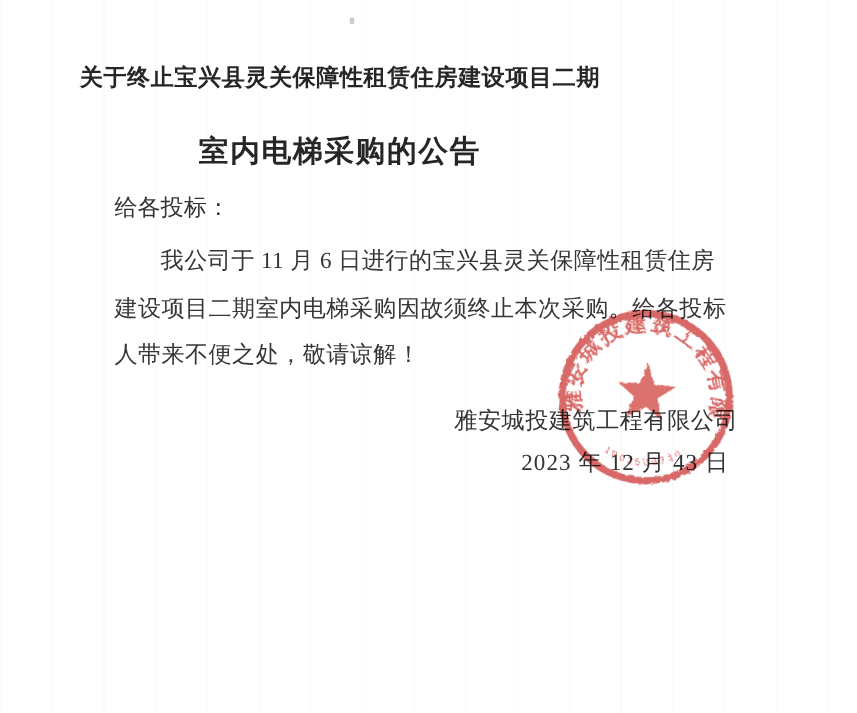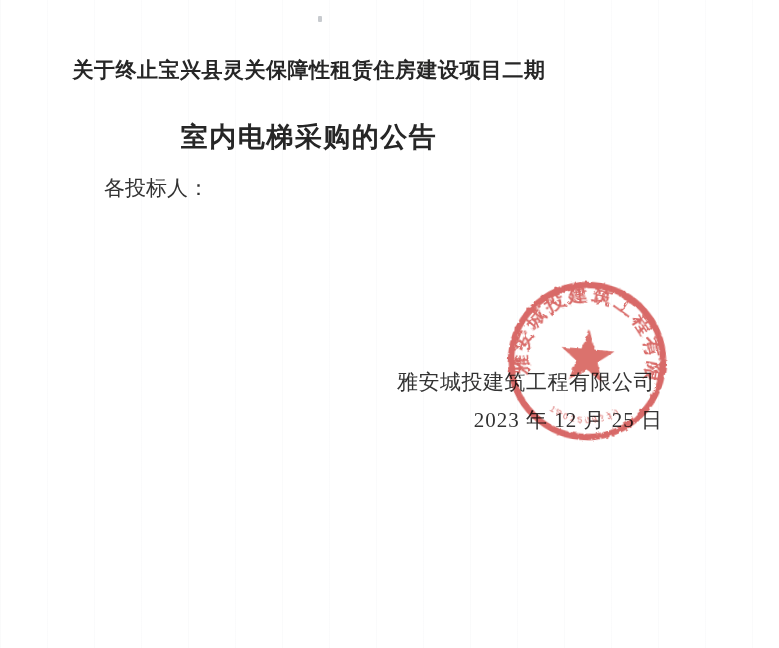--- a/index.html
+++ b/index.html
@@ -40,21 +40,21 @@
     left: 104px; top: 216px;
     width: 560px;
     font-size: 21px;
     line-height: 42.5px;
     color: #363636;
   }
   .body-line { white-space: nowrap; letter-spacing: 0.4px; }
   .body-line.indent { text-indent: 2em; }
   .signature {
     position: absolute;
-    top: 368px; right: 124px;
+    top: 368px; right: 108px;
     font-size: 21px;
     letter-spacing: 0.5px;
     color: #333333;
   }
   .dateline {
     position: absolute;
     top: 406px; right: 116px;
     font-size: 21px;
     letter-spacing: 1px;
     color: #333333;
@@ -79,26 +79,31 @@
 <body>
 
 <div class="page">
 
   <div class="speck"></div>
 
   <div class="title title-line1">关于终止宝兴县灵关保障性租赁住房建设项目二期</div>
 
   <div class="title title-line2">室内电梯采购的公告</div>
 
-  <div class="salutation">各投标人：</div>
+  <div class="salutation">给各投标：</div>
 
+  <div class="body-text">
+    <div class="body-line indent">我公司于 11 月 6 日进行的宝兴县灵关保障性租赁住房</div>
+    <div class="body-line">建设项目二期室内电梯采购因故须终止本次采购。给各投标</div>
+    <div class="body-line">人带来不便之处，敬请谅解！</div>
+  </div>
 
   <div class="signature">雅安城投建筑工程有限公司</div>
 
-  <div class="dateline">2023 年 12 月 25 日</div>
+  <div class="dateline">2023 年 12 月 43 日</div>
 
   <svg class="seal" viewBox="0 0 170 170" xmlns="http://www.w3.org/2000/svg">
     <defs>
       <filter id="ink" x="-10%" y="-10%" width="120%" height="120%">
         <feTurbulence type="fractalNoise" baseFrequency="0.22" numOctaves="2" result="n"></feTurbulence>
         <feDisplacementMap in="SourceGraphic" in2="n" scale="3.5"></feDisplacementMap>
       </filter>
       <path id="companyArc" d="M 28.6 105.5 A 60 60 0 1 1 141.4 105.5" fill="none"></path>
       <path id="serialArc" d="M 45.1 132.5 A 62 62 0 0 0 124.9 132.5" fill="none"></path>
     </defs>

